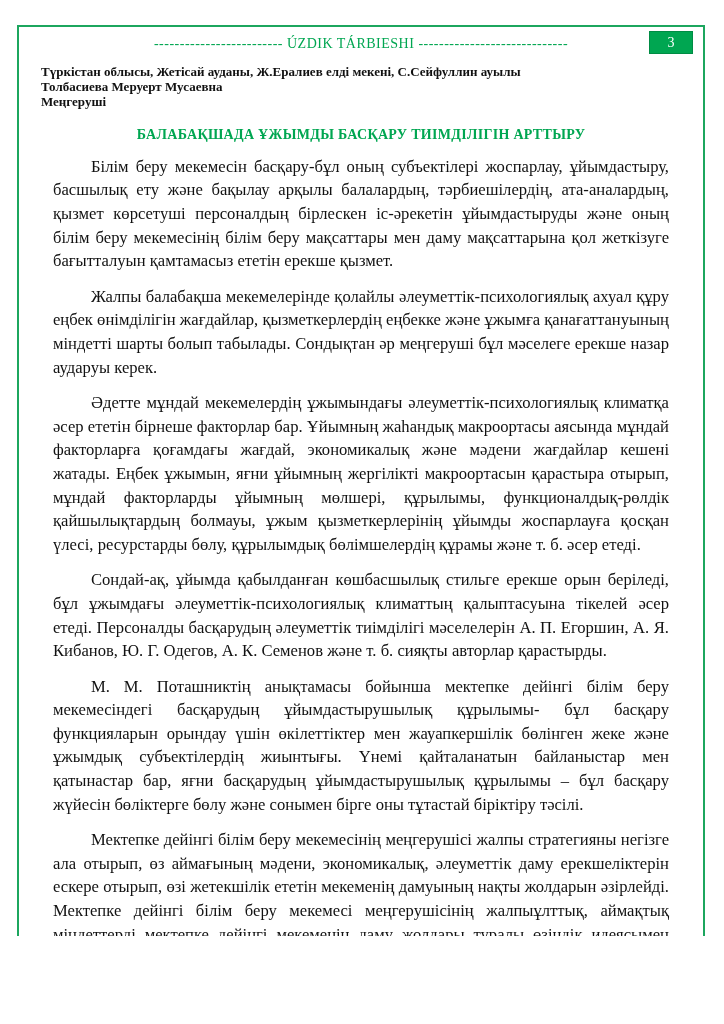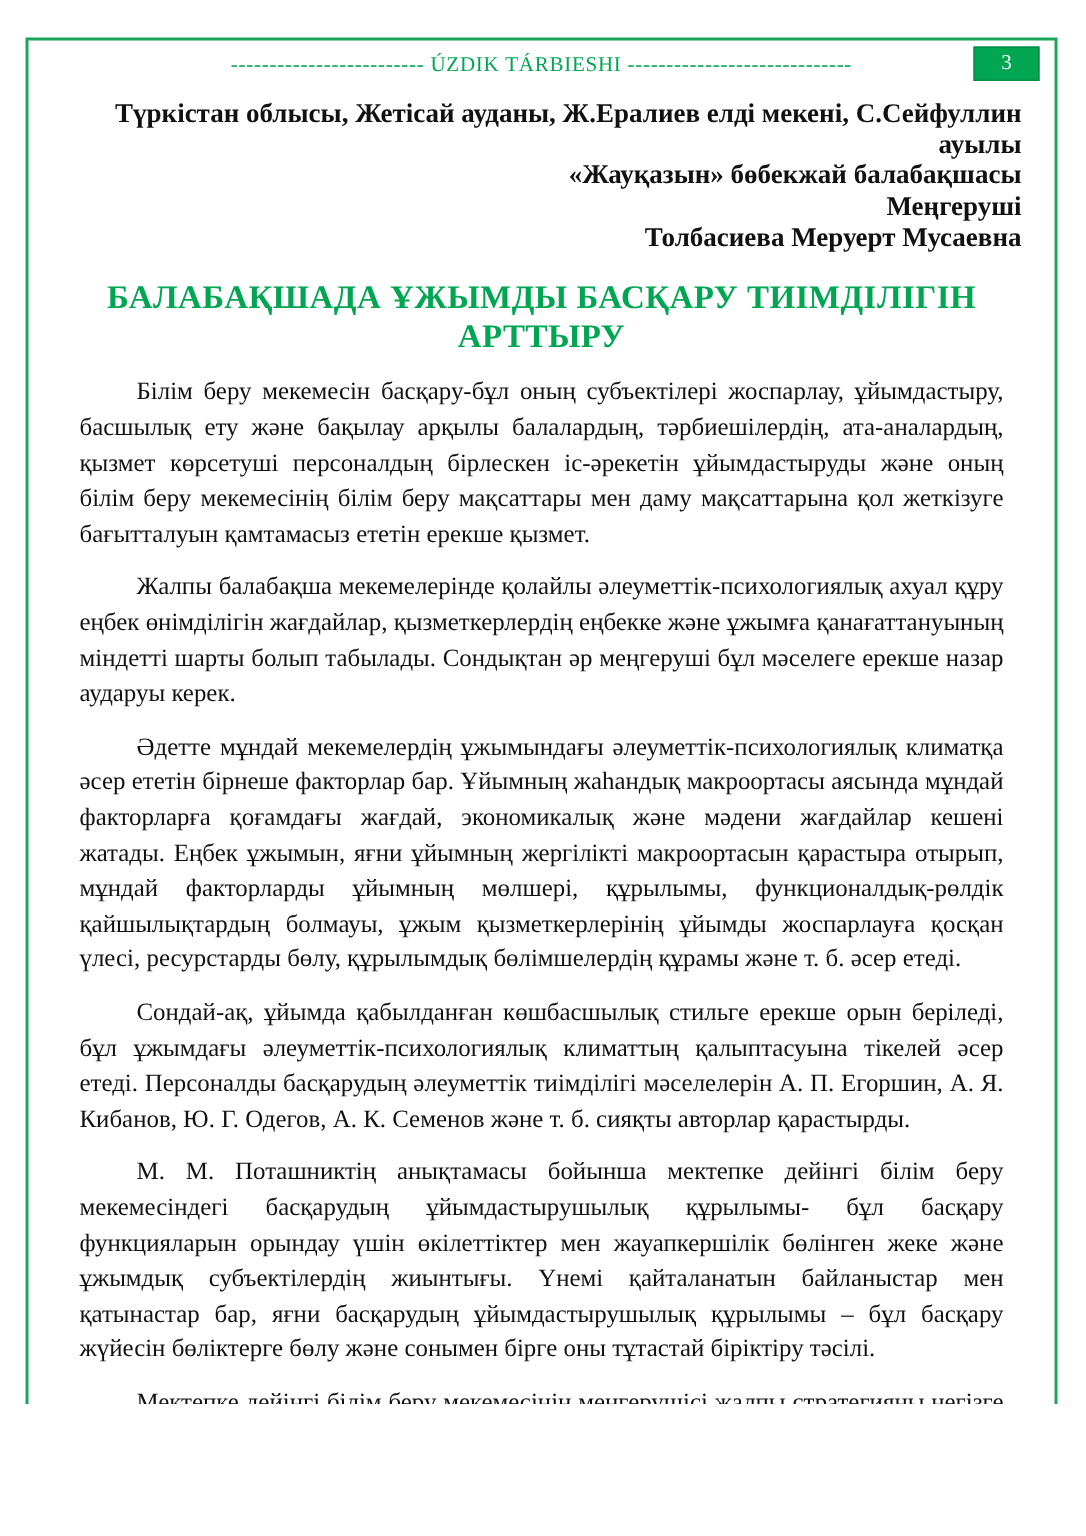--- a/index.html
+++ b/index.html
@@ -44,30 +44,30 @@
     background:var(--green);
     border:1px solid #008c44;
     box-sizing:border-box;
     color:#ffffff;
     font-family:"Liberation Serif", serif;
     font-size:14px;
     display:flex;align-items:center;justify-content:center;
   }
   .title-block{
     margin-top:13px;
-    text-align:right;
+    text-align:left;
     font-weight:bold;
-    font-size:18px;
+    font-size:13px;
     line-height:1.15;
   }
   .main-heading{
     margin-top:17px;
     text-align:center;
     font-weight:bold;
-    font-size:22px;
+    font-size:14px;
     color:var(--green);
     letter-spacing:0.3px;
   }
   .article{
     margin-top:11px;
     font-size:16.6px;
     line-height:23.6px;
     text-align:justify;
   }
   .article p{
@@ -81,23 +81,22 @@
 <div class="page">
   <div class="frame">
     <div class="content">
 
       <div class="masthead">
         <span>-------------------------</span><span style="padding:0 4px;">ÚZDIK TÁRBIESHI</span><span>-----------------------------</span>
       </div>
 
       <div class="title-block">
         <div>Түркістан облысы, Жетісай ауданы, Ж.Ералиев елді мекені, С.Сейфуллин ауылы</div>
-        <div>«Жауқазын» бөбекжай балабақшасы</div>
+        <div>Толбасиева Меруерт Мусаевна</div>
         <div>Меңгеруші</div>
-        <div>Толбасиева Меруерт Мусаевна</div>
       </div>
 
       <div class="main-heading">БАЛАБАҚШАДА ҰЖЫМДЫ БАСҚАРУ ТИІМДІЛІГІН АРТТЫРУ</div>
 
       <div class="article">
         <p>Білім беру мекемесін басқару-бұл оның субъектілері жоспарлау, ұйымдастыру, басшылық ету және бақылау арқылы балалардың, тәрбиешілердің, ата-аналардың, қызмет көрсетуші персоналдың бірлескен іс-әрекетін ұйымдастыруды және оның білім беру мекемесінің білім беру мақсаттары мен даму мақсаттарына қол жеткізуге бағытталуын қамтамасыз ететін ерекше қызмет.</p>
         <p>Жалпы балабақша мекемелерінде қолайлы әлеуметтік-психологиялық ахуал құру еңбек өнімділігін жағдайлар, қызметкерлердің еңбекке және ұжымға қанағаттануының міндетті шарты болып табылады. Сондықтан әр меңгеруші бұл мәселеге ерекше назар аударуы керек.</p>
         <p>Әдетте мұндай мекемелердің ұжымындағы әлеуметтік-психологиялық климатқа әсер ететін бірнеше факторлар бар. Ұйымның жаһандық макроортасы аясында мұндай факторларға қоғамдағы жағдай, экономикалық және мәдени жағдайлар кешені жатады. Еңбек ұжымын, яғни ұйымның жергілікті макроортасын қарастыра отырып, мұндай факторларды ұйымның мөлшері, құрылымы, функционалдық-рөлдік қайшылықтардың болмауы, ұжым қызметкерлерінің ұйымды жоспарлауға қосқан үлесі, ресурстарды бөлу, құрылымдық бөлімшелердің құрамы және т. б. әсер етеді.</p>
         <p>Сондай-ақ, ұйымда қабылданған көшбасшылық стильге ерекше орын беріледі, бұл ұжымдағы әлеуметтік-психологиялық климаттың қалыптасуына тікелей әсер етеді. Персоналды басқарудың әлеуметтік тиімділігі мәселелерін А. П. Егоршин, А. Я. Кибанов, Ю. Г. Одегов, А. К. Семенов және т. б. сияқты авторлар қарастырды.</p>
         <p>М. М. Поташниктің анықтамасы бойынша мектепке дейінгі білім беру мекемесіндегі басқарудың ұйымдастырушылық құрылымы- бұл басқару функцияларын орындау үшін өкілеттіктер мен жауапкершілік бөлінген жеке және ұжымдық субъектілердің жиынтығы. Үнемі қайталанатын байланыстар мен қатынастар бар, яғни басқарудың ұйымдастырушылық құрылымы – бұл басқару жүйесін бөліктерге бөлу және сонымен бірге оны тұтастай біріктіру тәсілі.</p>

